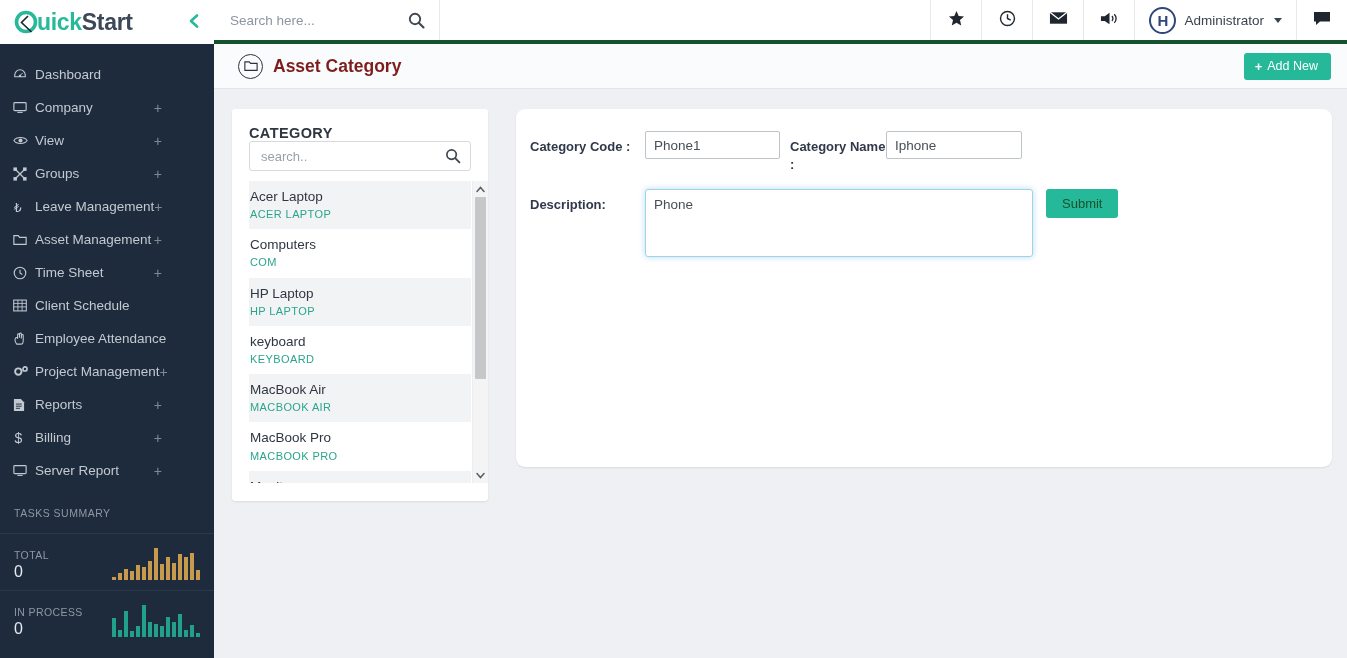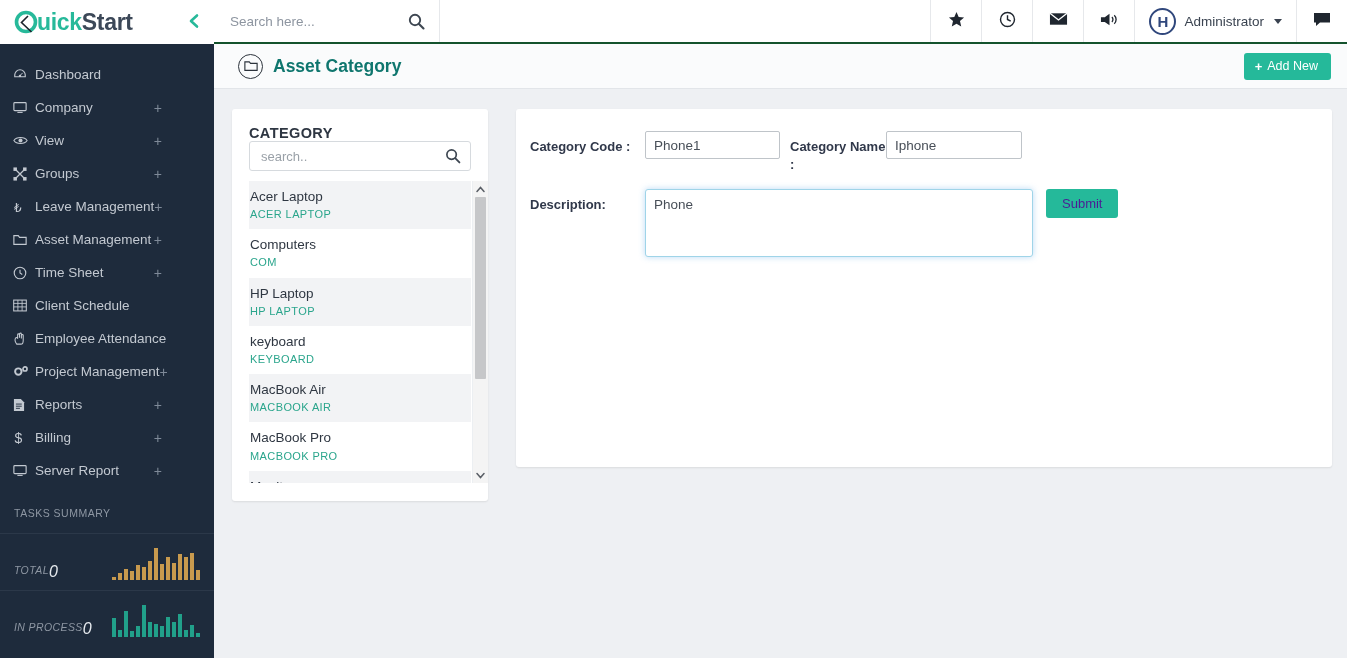--- a/index.html
+++ b/index.html
@@ -68,33 +68,33 @@
   .ts-title {
     color: #8e97a3; font-size: 10.5px; letter-spacing: 0.5px;
     padding: 0 14px; margin-bottom: 14px;
   }
   .ts-row {
     border-top: 1px solid #2b3849;
     padding: 12px 14px 10px 14px;
     display: flex; align-items: flex-end; justify-content: space-between;
     min-height: 52px;
   }
-  .ts-left { display: flex; flex-direction: row; font-style: italic; }
+  .ts-left { display: flex; flex-direction: column; }
   .ts-label { color: #8e97a3; font-size: 10.5px; letter-spacing: 0.4px; margin-bottom: 3px;}
   .ts-value { color: #e6eaee; font-size: 16px; line-height: 1; }
   .spark { display: flex; align-items: flex-end; gap: 2px; height: 34px; }
   .spark i { display: block; width: 4px; border-radius: 0; }
 
   
   .main { flex: 1 1 auto; height: 658px; display: flex; flex-direction: column; background: #eef0f3; }
 
   .topbar {
     height: 44px; background: #fff;
     display: flex; align-items: stretch;
-    border-bottom: 2px solid #14532d;
+    border-bottom: 4px solid #14532d;
     flex: 0 0 44px;
   }
   .searchbox {
     width: 226px; flex: 0 0 226px;
     display: flex; align-items: center;
     padding: 0 14px 0 16px;
     border-right: 1px solid #e6e8eb;
   }
   .searchbox input {
     border: 0; outline: 0; flex: 1 1 auto;
@@ -134,21 +134,21 @@
     border-bottom: 1px solid #e2e5e9;
     display: flex; align-items: center;
     padding: 0 16px 0 24px;
   }
   .page-ico {
     width: 25px; height: 25px; border-radius: 50%;
     border: 1.6px solid #2c333c;
     display: flex; align-items: center; justify-content: center;
     margin-right: 10px; color: #2c333c;
   }
-  .page-title { font-size: 17.5px; font-weight: bold; color: #0f766e; }
+  .page-title { font-size: 17.5px; font-weight: bold; color: #7f1d1d; }
   .pagehead-spacer { flex: 1 1 auto; }
   .btn-addnew {
     background: #25b99a; color: #fff;
     border: 0; border-radius: 3px;
     font-size: 12.5px; font-family: "Liberation Sans", sans-serif;
     padding: 7px 13px 7px 11px; cursor: pointer;
     display: inline-flex; align-items: center; gap: 5px;
     line-height: 1;
   }
   .btn-addnew .plus { font-size: 13px; font-weight: bold; }
@@ -211,21 +211,21 @@
   }
   .sb-track { flex: 1 1 auto; width: 16px; position: relative; }
   .sb-thumb {
     position: absolute; left: 2px; top: 0;
     width: 11px; height: 182px; background: #c6c7c9; border-radius: 1px;
   }
 
   
   .card-form {
     flex: 0 0 816px;
-    background: #fff; border-radius: 3px;
+    background: #fff; border-radius: 9px;
     box-shadow: 0 1px 2px rgba(0,0,0,0.09);
     padding: 22px 26px 26px 14px;
     min-height: 358px;
     position: relative;
   }
   .form-row { display: flex; align-items: flex-start; margin-bottom: 16px; }
   .f-label {
     font-size: 13px; font-weight: bold; color: #30384a;
     padding-top: 7px; line-height: 1.35;
   }
@@ -243,21 +243,21 @@
   .txt-desc {
     width: 388px; flex: 0 0 388px; height: 68px;
     border: 1px solid #9fd4e8; border-radius: 3px;
     padding: 6px 8px; font-size: 13.5px; color: #484f58;
     font-family: "Liberation Sans", sans-serif; outline: none;
     resize: none; line-height: 1.35;
     box-shadow: 0 0 6px rgba(102,175,233,0.45);
   }
   .btn-submit {
     margin-left: 13px; margin-top: 0;
-    background: #25b99a; color: #4c1d95; border: 0; border-radius: 3px;
+    background: #25b99a; color: #14532d; border: 0; border-radius: 3px;
     font-size: 13px; font-family: "Liberation Sans", sans-serif;
     padding: 8px 16px; cursor: pointer; line-height: 1;
     align-self: flex-start;
   }
 </style>
 </head>
 <body>
 
 <div class="app">
 

